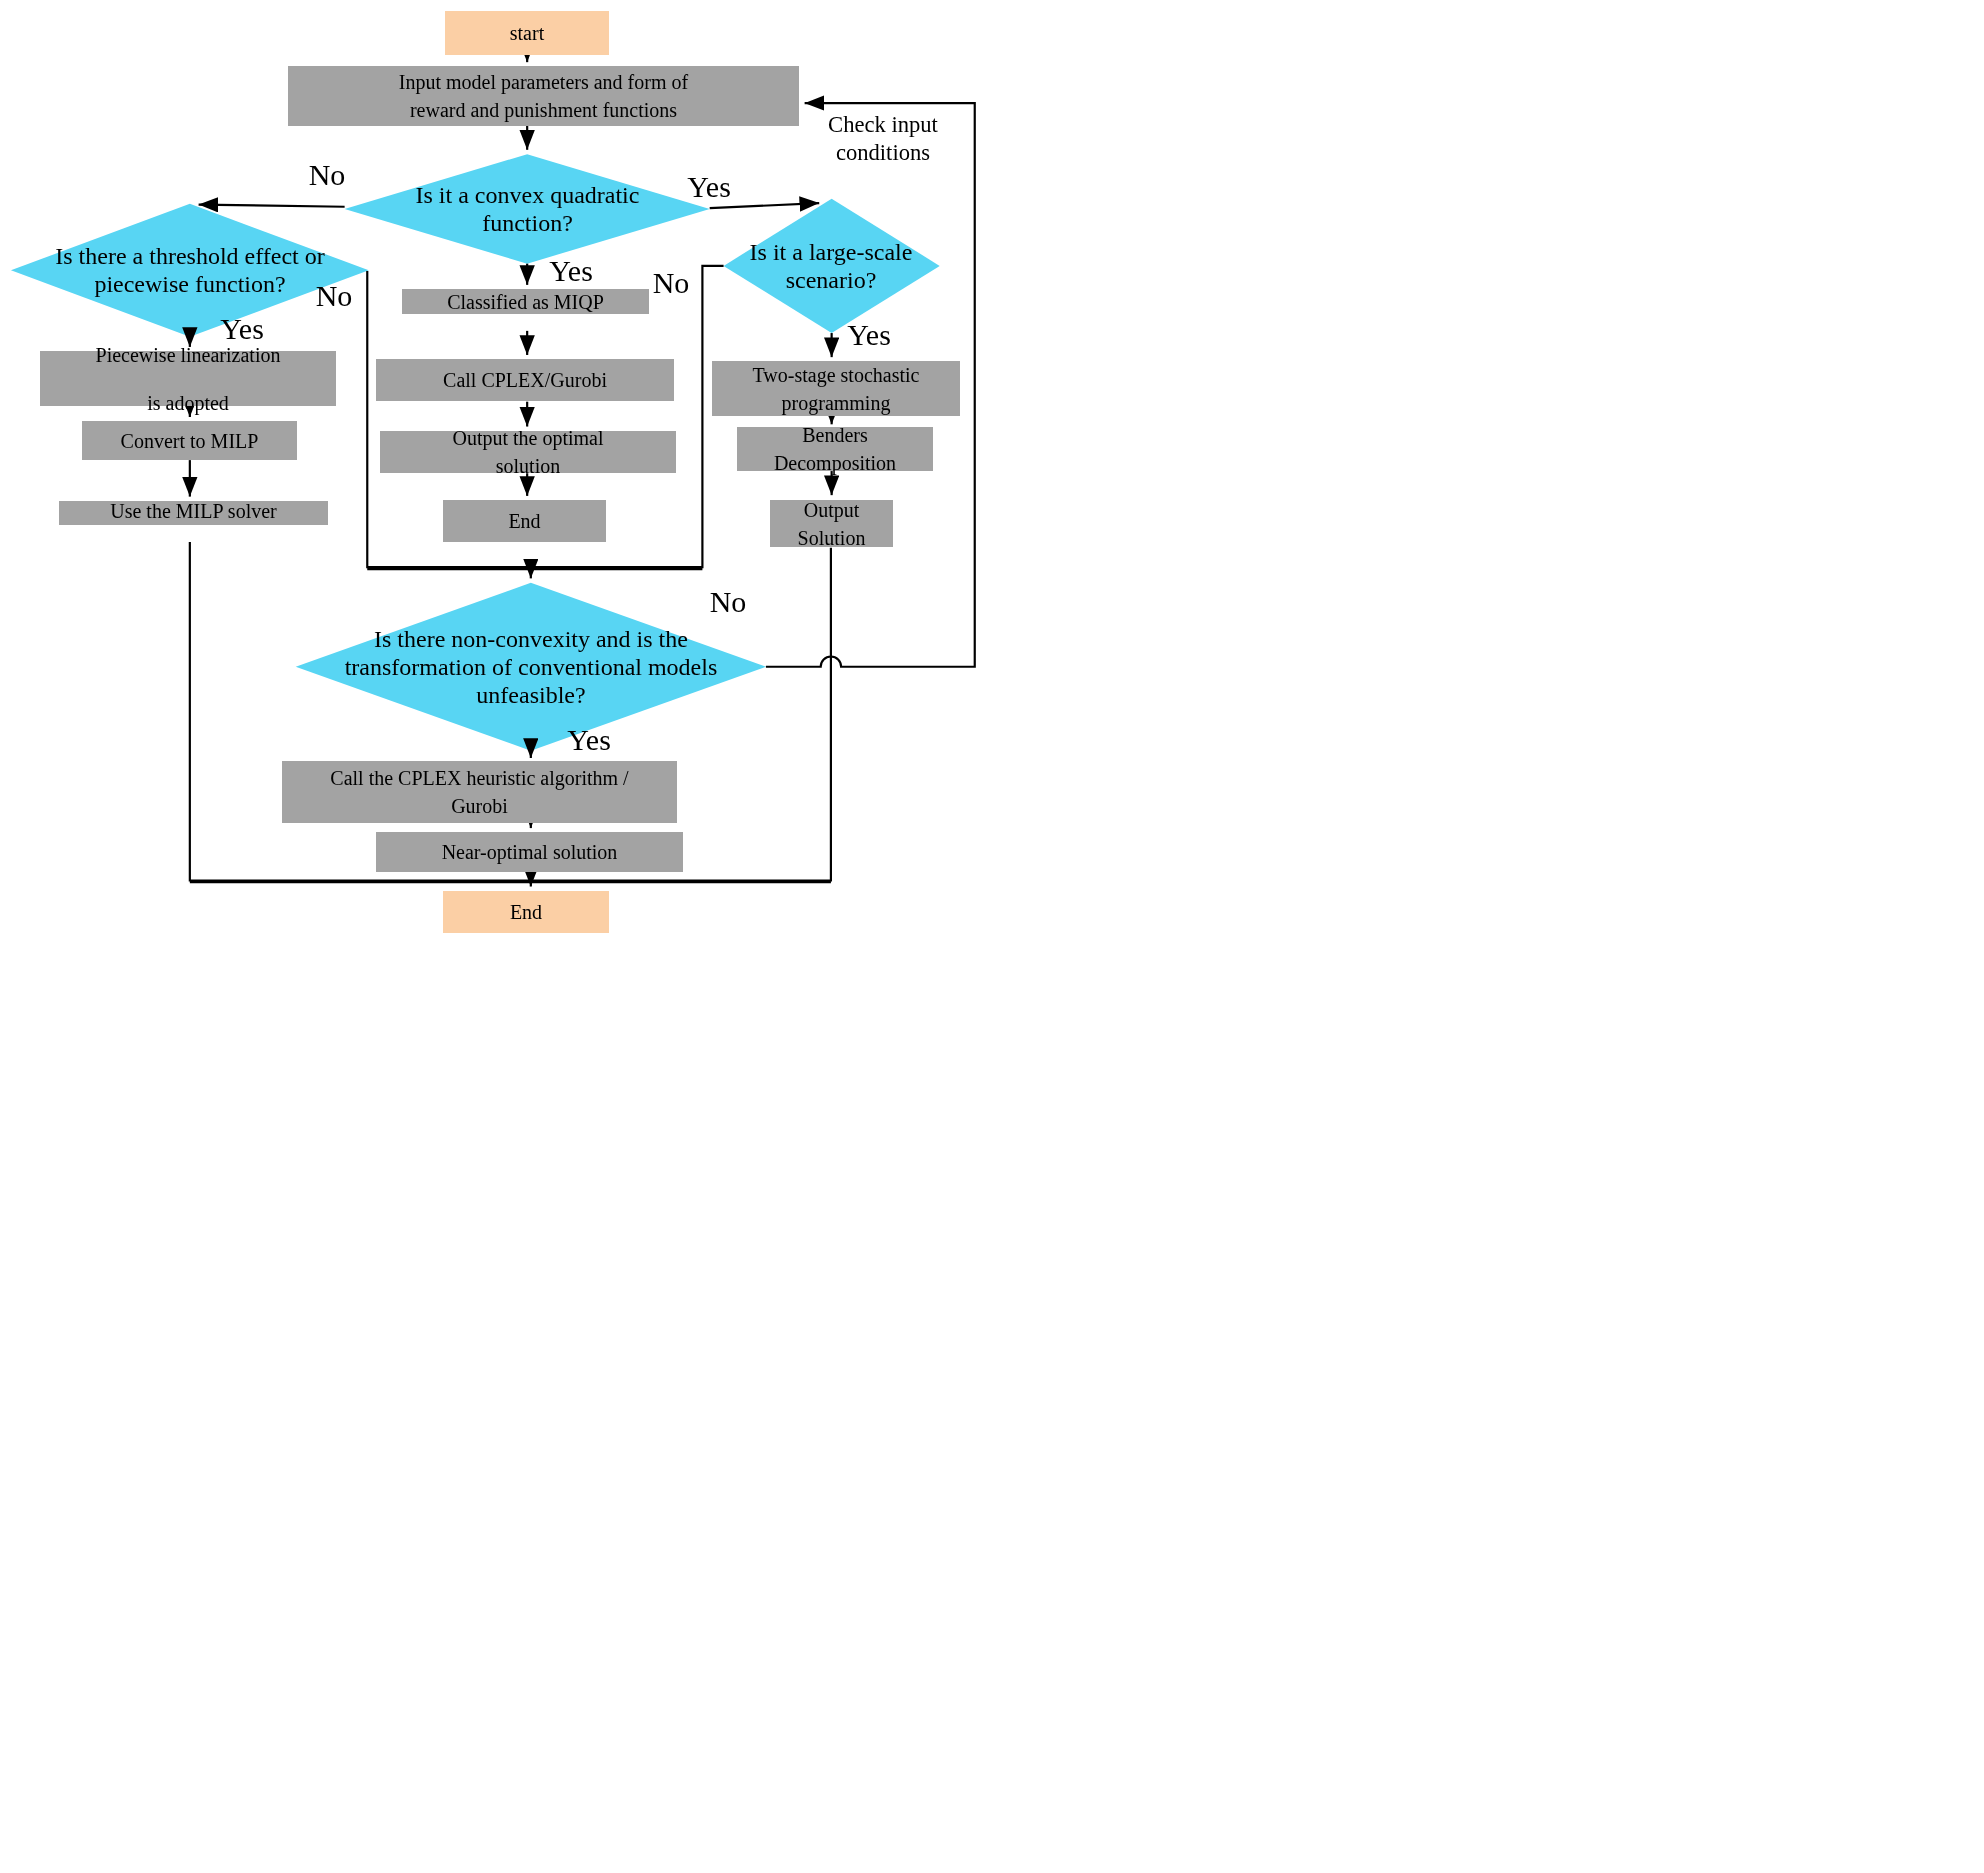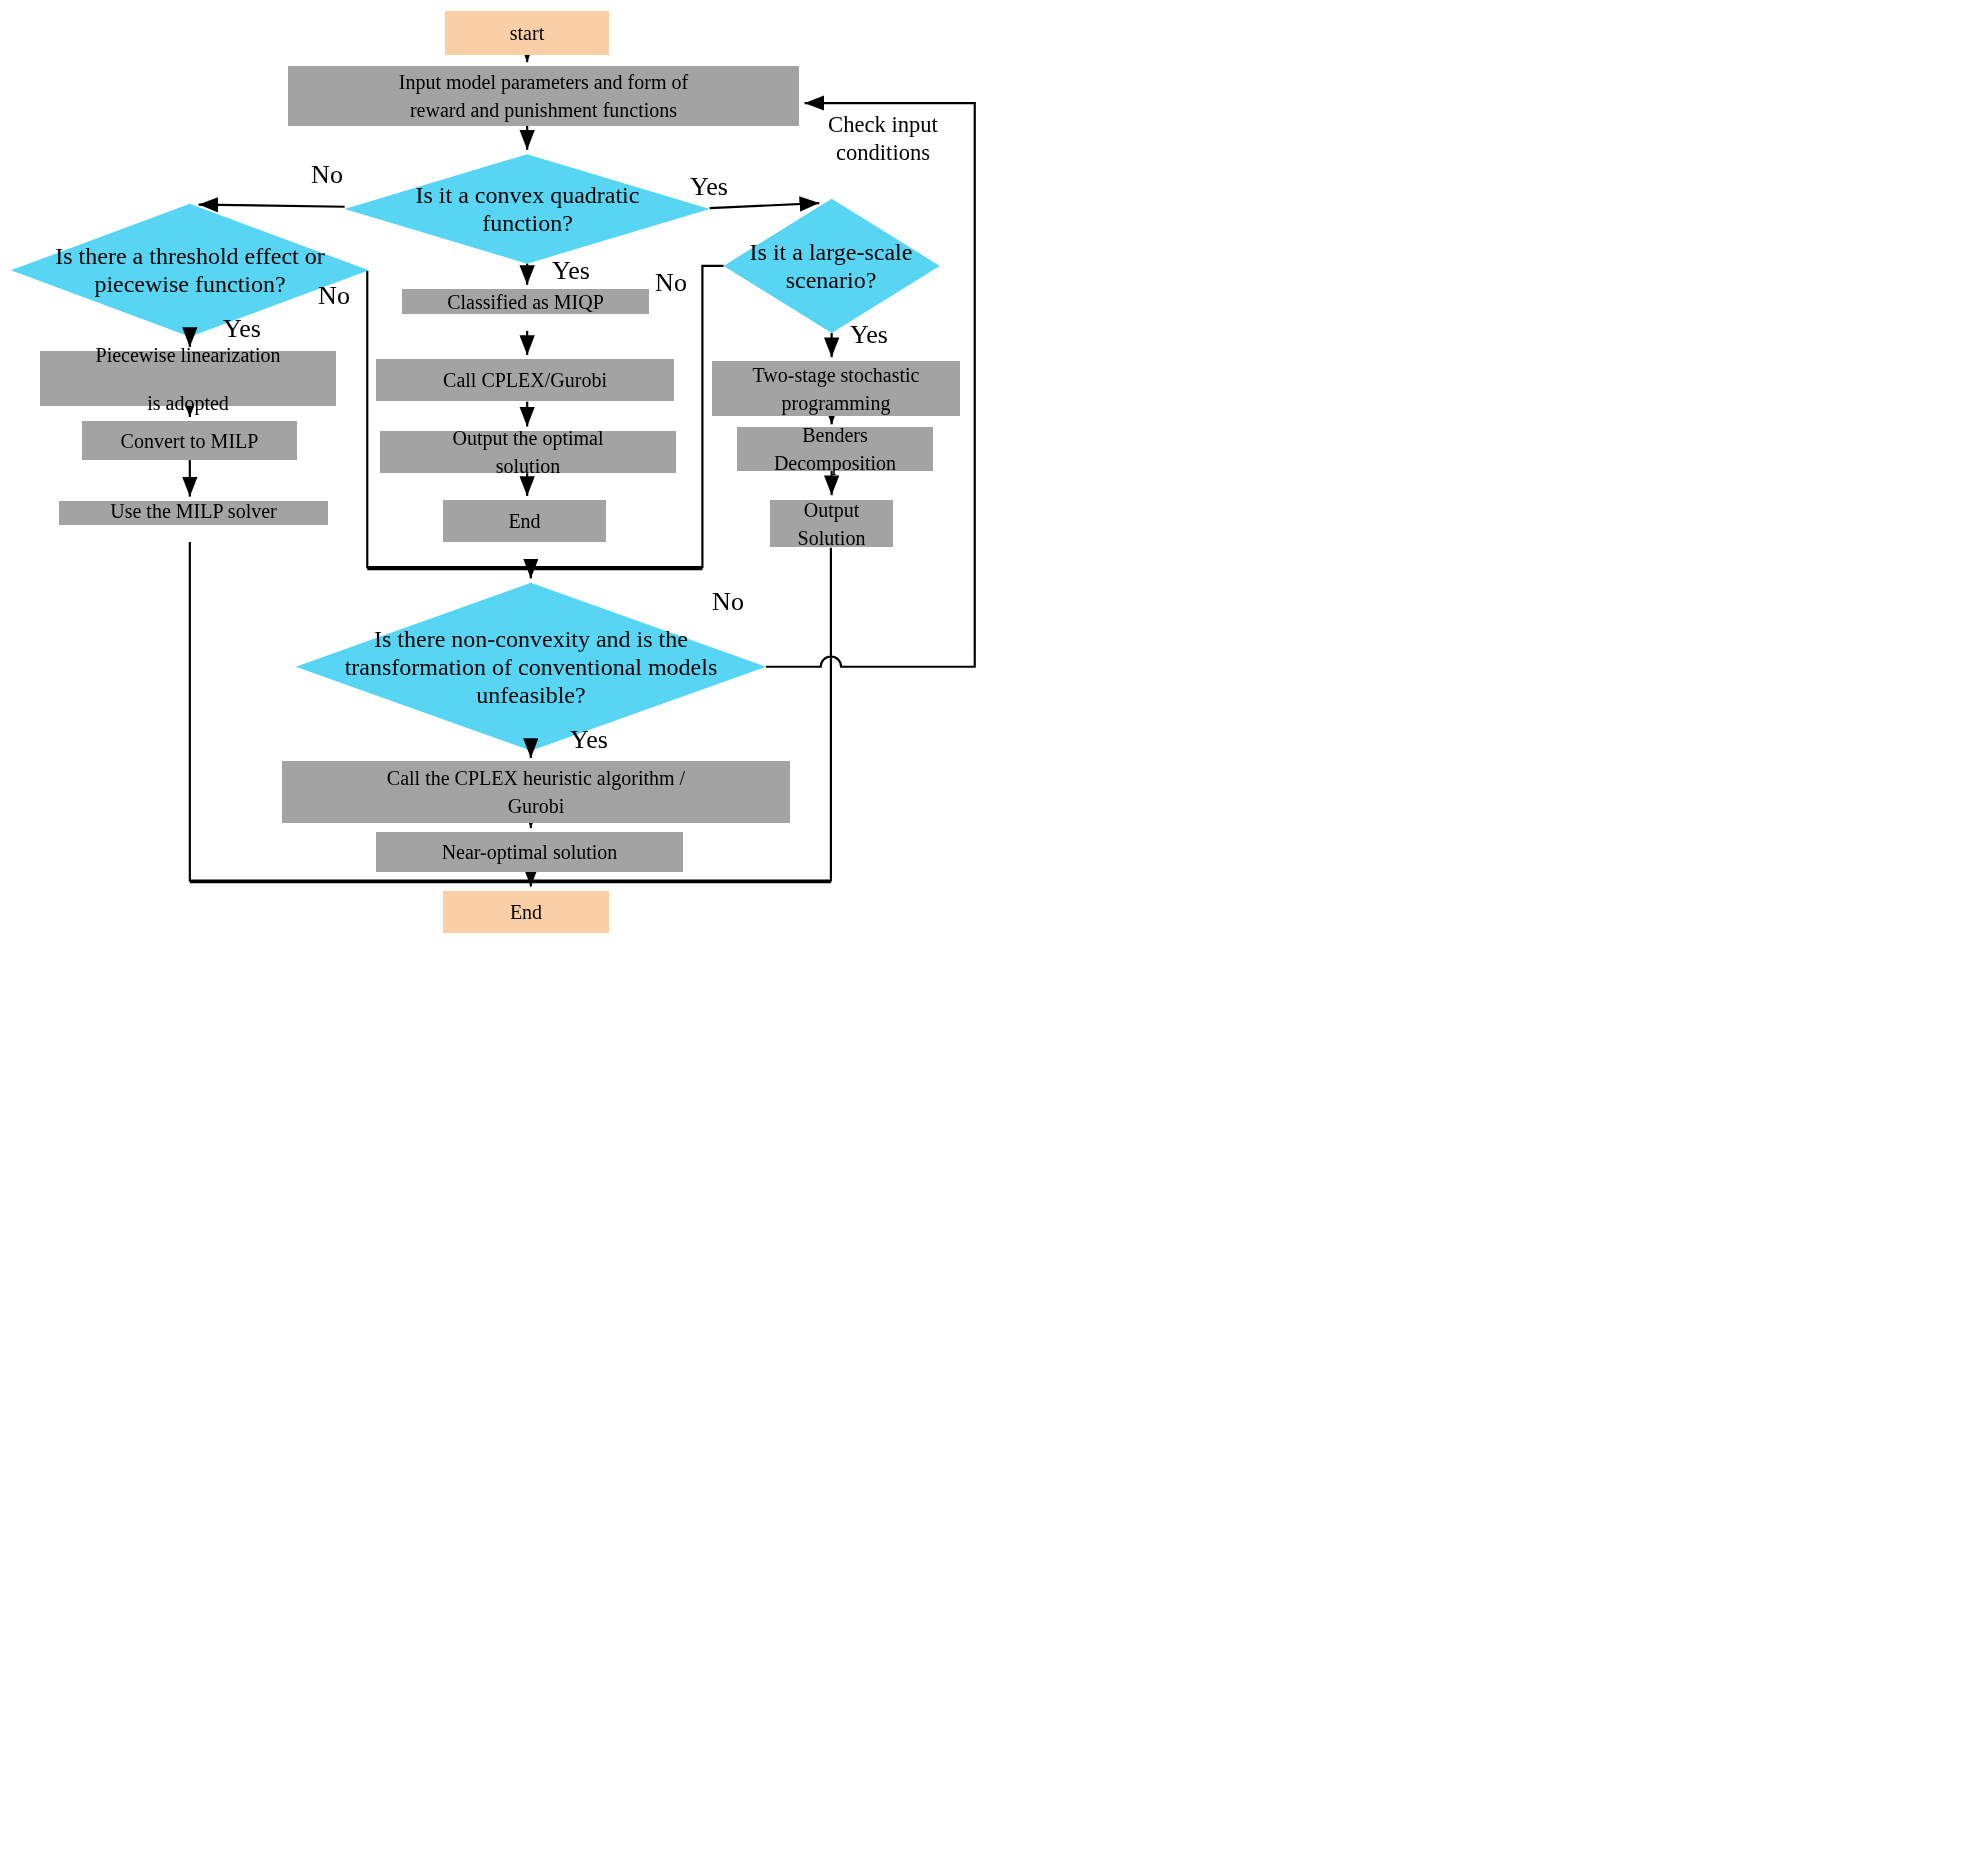--- a/index.html
+++ b/index.html
@@ -20,21 +20,21 @@
     overflow:visible;white-space:nowrap;
   }
   .process{background:#a3a3a3;}
   .terminal{background:#fbcfa5;}
   .dlabel{
     position:absolute;text-align:center;
     font-size:24px;line-height:28px;white-space:nowrap;
   }
   .elabel{
     position:absolute;text-align:center;
-    font-size:26px;line-height:27px;white-space:nowrap;
+    font-size:30px;line-height:27px;white-space:nowrap;
   }
   .node span,.dlabel span{display:block;}
 </style>
 </head>
 <body>
 
 <div class="stage">
 
   <svg class="wires" viewBox="0 0 1360 1283">
     <defs>
@@ -126,21 +126,21 @@
   <div class="node process" style="left:737px;top:427px;width:196px;height:44px;">
     <span>Benders</span>
     <span>Decomposition</span>
   </div>
 
   <div class="node process" style="left:770px;top:500px;width:123px;height:47px;">
     <span>Output</span>
     <span>Solution</span>
   </div>
 
-  <div class="node process" style="left:282px;top:761px;width:508px;height:62px;">
+  <div class="node process" style="left:282px;top:761px;width:395px;height:62px;">
     <span>Call the CPLEX heuristic algorithm /</span>
     <span>Gurobi</span>
   </div>
 
   <div class="node process" style="left:376px;top:832px;width:307px;height:40px;">
     <span>Near-optimal solution</span>
   </div>
 
   <div class="node terminal" style="left:443px;top:891px;width:166px;height:42px;">
     <span>End</span>

